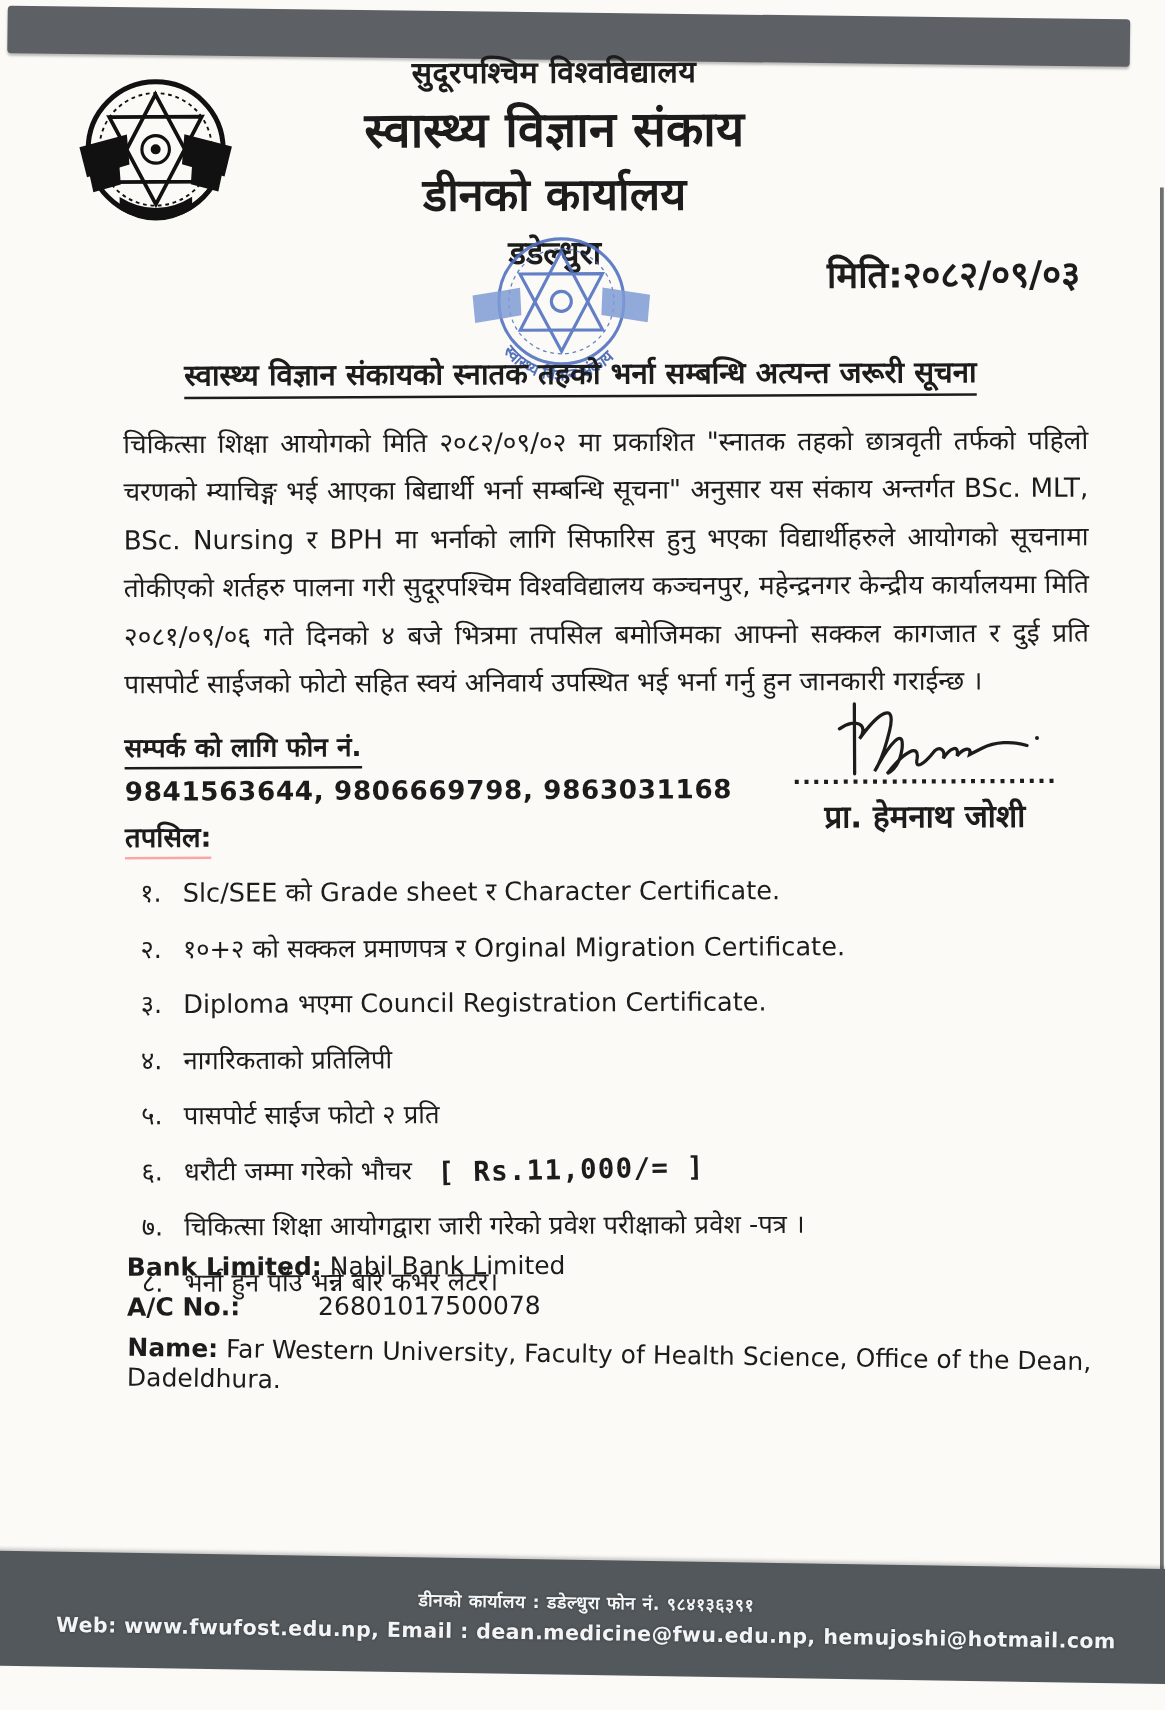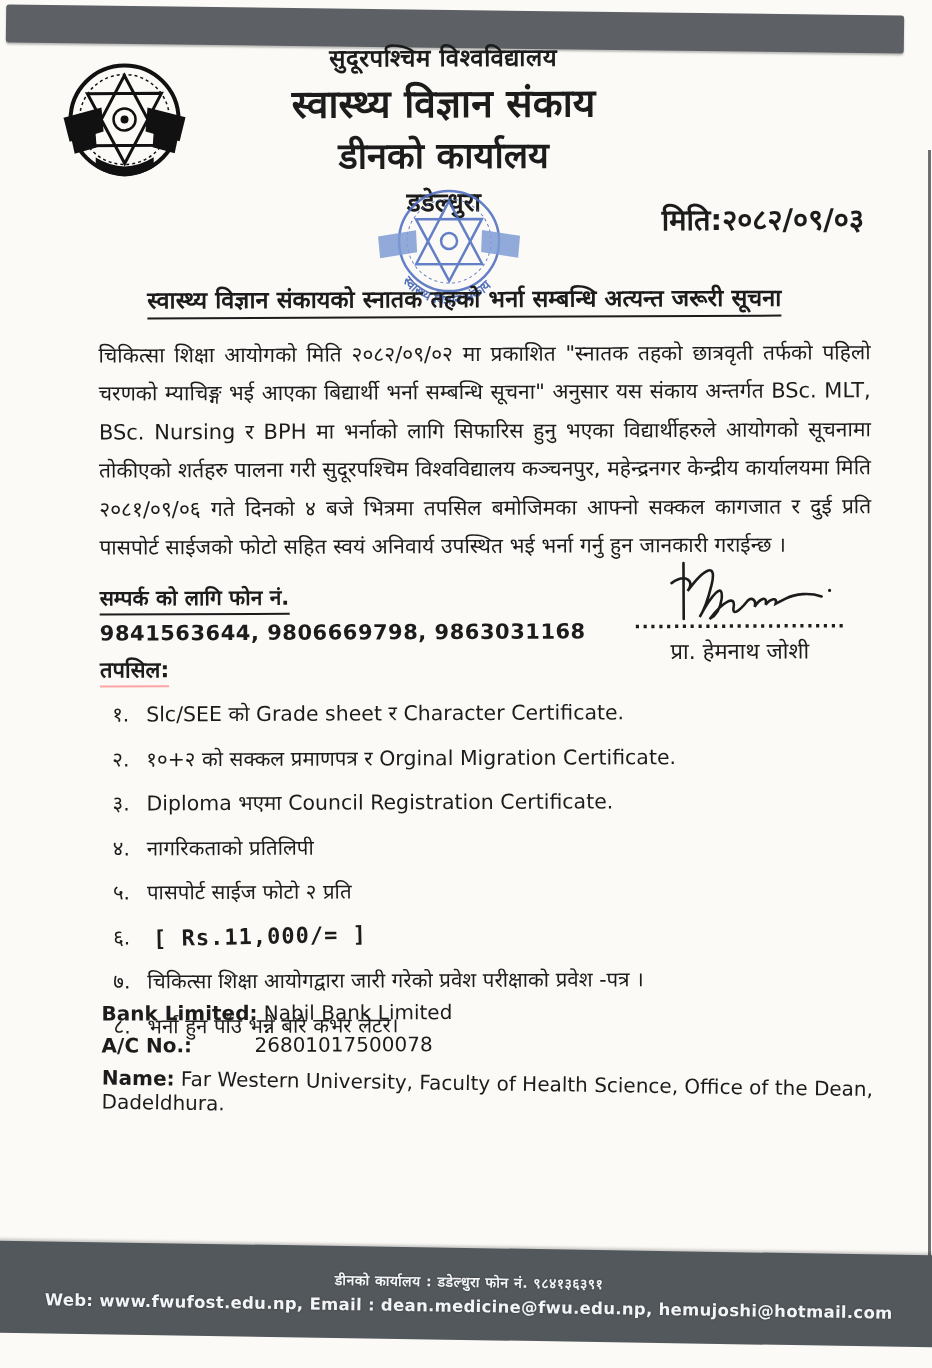--- a/index.html
+++ b/index.html
@@ -44,21 +44,21 @@
   }
   .contact-label{
     position:absolute; left:100px; top:582px; font-size:21px; font-weight:bold;
     border-bottom:2px solid #1c1c1c; padding-bottom:2px;
   }
   .contact-phones{ position:absolute; left:100px; top:620px; font-size:21px; font-weight:bold; letter-spacing:.5px; }
   
   .sig-block{ position:absolute; left:630px; top:558px; width:220px; text-align:center; }
   .sig-scribble{ width:180px; height:70px; margin-left:20px; }
   .sig-dots{ font-size:18px; font-weight:bold; letter-spacing:1px; line-height:10px; margin-top:-14px; }
-  .sig-name{ font-size:22px; font-weight:normal; margin-top:8px; }
+  .sig-name{ font-size:25px; font-weight:bold; margin-top:8px; }
   .sig-role{ font-size:22px; font-weight:bold; margin-top:6px; }
   .tapsil-label{
     position:absolute; left:100px; top:652px; font-size:22px; font-weight:bold;
     border-bottom:2px solid #fca5a5; padding-bottom:2px;
   }
   
   .tapsil-list{ position:absolute; left:112px; top:698px; width:720px; }
   .t-row{ display:flex; gap:14px; font-size:20.5px; font-weight:500; margin-bottom:16.5px; align-items:baseline;}
   .t-num{ min-width:20px; }
   .handwrit{
@@ -168,20 +168,21 @@
       <div class="t-row">
         <span class="t-num">४.</span>
         <span>नागरिकताको प्रतिलिपी</span>
       </div>
       <div class="t-row">
         <span class="t-num">५.</span>
         <span>पासपोर्ट साईज फोटो २ प्रति</span>
       </div>
       <div class="t-row">
         <span class="t-num">६.</span>
+        <span>धरौटी जम्मा गरेको भौचर</span>
         <span class="handwrit">[ Rs.11,000/= ]</span>
       </div>
       <div class="t-row">
         <span class="t-num">७.</span>
         <span>चिकित्सा शिक्षा आयोगद्वारा जारी गरेको प्रवेश परीक्षाको प्रवेश -पत्र ।</span>
       </div>
       <div class="t-row">
         <span class="t-num">८.</span>
         <span>भर्ना हुन पाँउ भन्ने बारे कभर लेटर।</span>
       </div>

